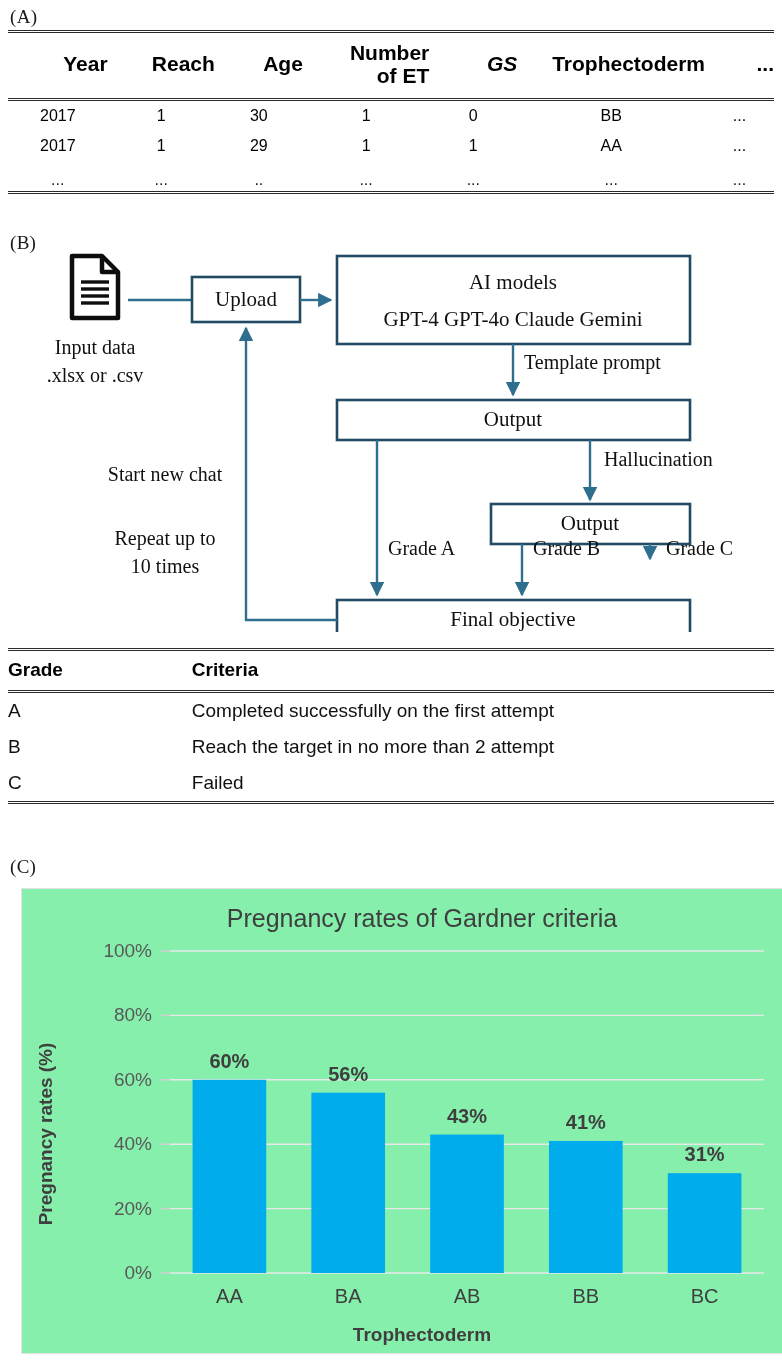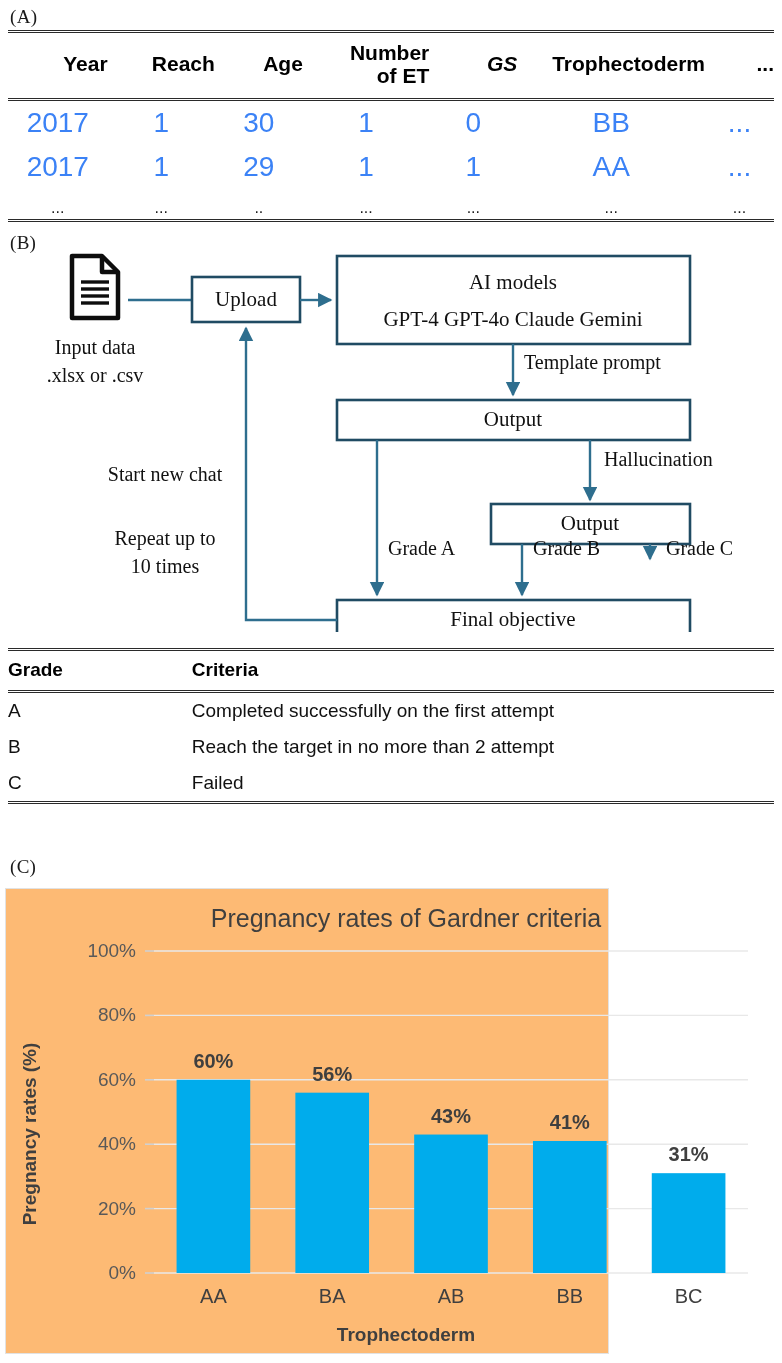--- a/index.html
+++ b/index.html
@@ -44,24 +44,24 @@
     text-align: right;
     vertical-align: middle;
     line-height: 1.08;
     color: #000;
   }
   table.data-table thead tr {
     border-top: 3px double #2a2a2a;
     border-bottom: 3px double #2a2a2a;
   }
   table.data-table tbody td {
-    font-size: 28px;
+    font-size: 16px;
     text-align: center;
     padding: 6px 0 6px 0;
-    color: #3b82f6;
+    color: #000000;
   }
   table.data-table tbody tr.ellipsis-row td {
     font-size: 16px;
     padding-top: 10px;
     padding-bottom: 2px;
     color: #1a1a1a;
   }
   table.data-table tbody {
     border-bottom: 3px double #2a2a2a;
   }
@@ -132,26 +132,26 @@
   }
   table.grade-table tbody {
     border-bottom: 3px double #2a2a2a;
   }
   .gcol-grade { width: 24%; padding-left: 2px; margin-left: 18px; }
   .gcol-crit  { width: 76%; }
 
   
   #panel-c {
     position: absolute;
-    left: 5px;
+    left: 21px;
     top: 888px;
-    width: 604px;
+    width: 762px;
     height: 466px;
     border: 1px solid #e2e2e2;
-    background: #fdba74;
+    background: #86efac;
     box-sizing: border-box;
   }
   #chart-svg { display: block; }
   .chart-title {
     font-family: "Liberation Sans", sans-serif;
     font-size: 25px;
     fill: #3f3f3f;
     text-anchor: middle;
   }
   .axis-tick-label {

